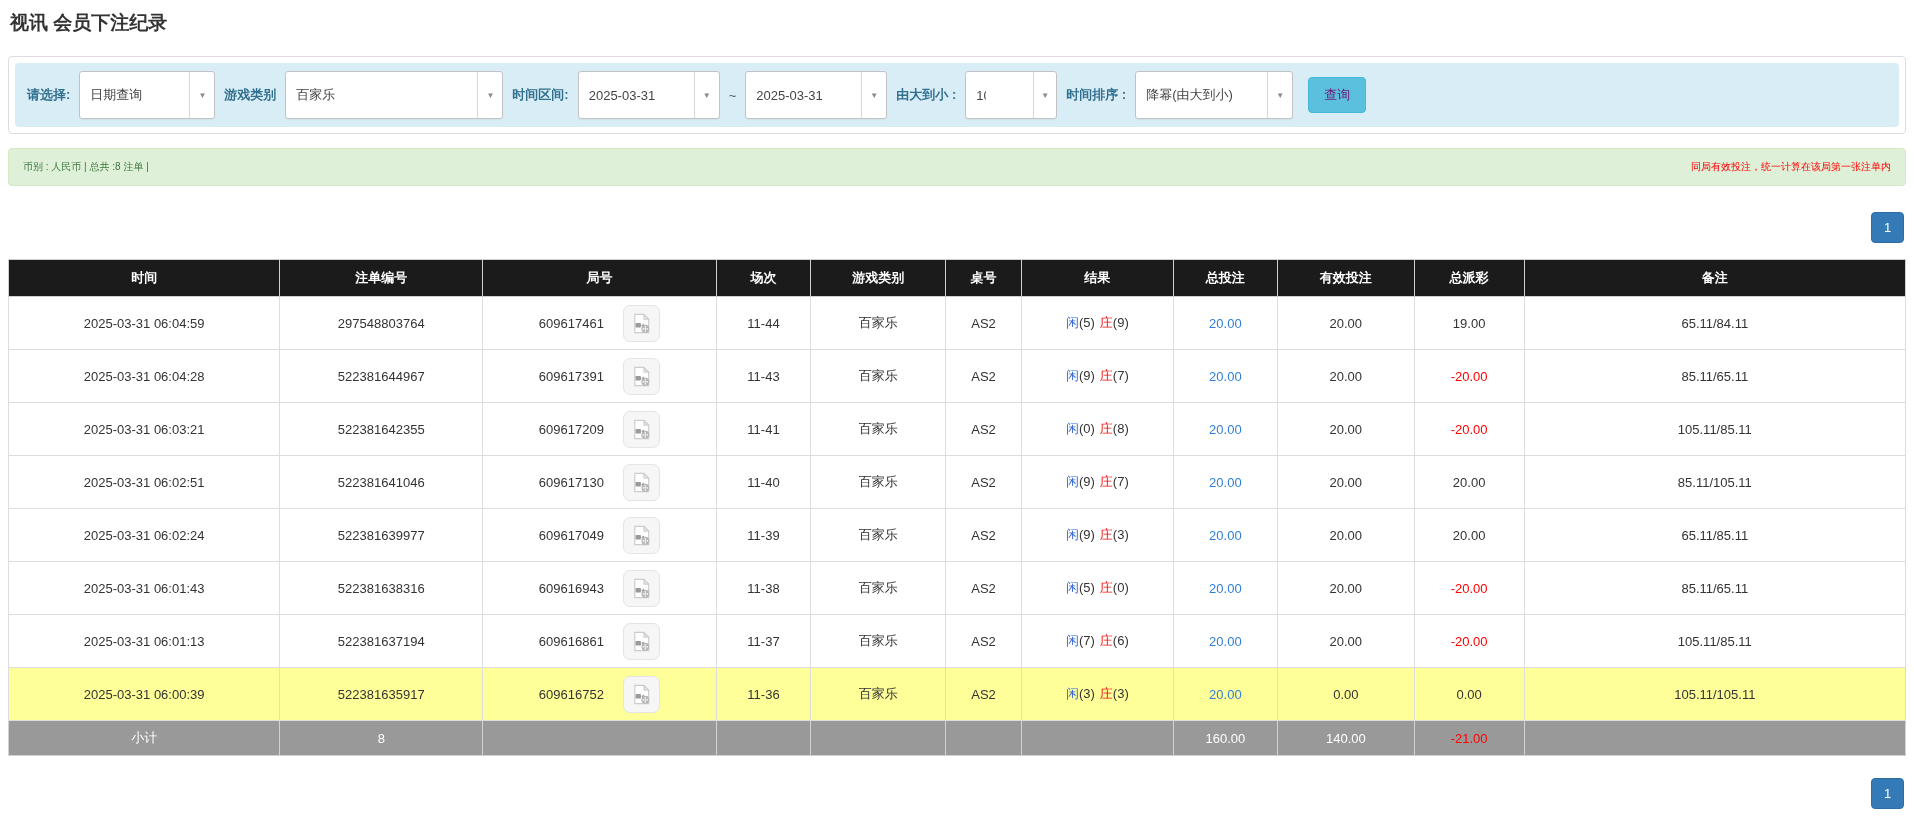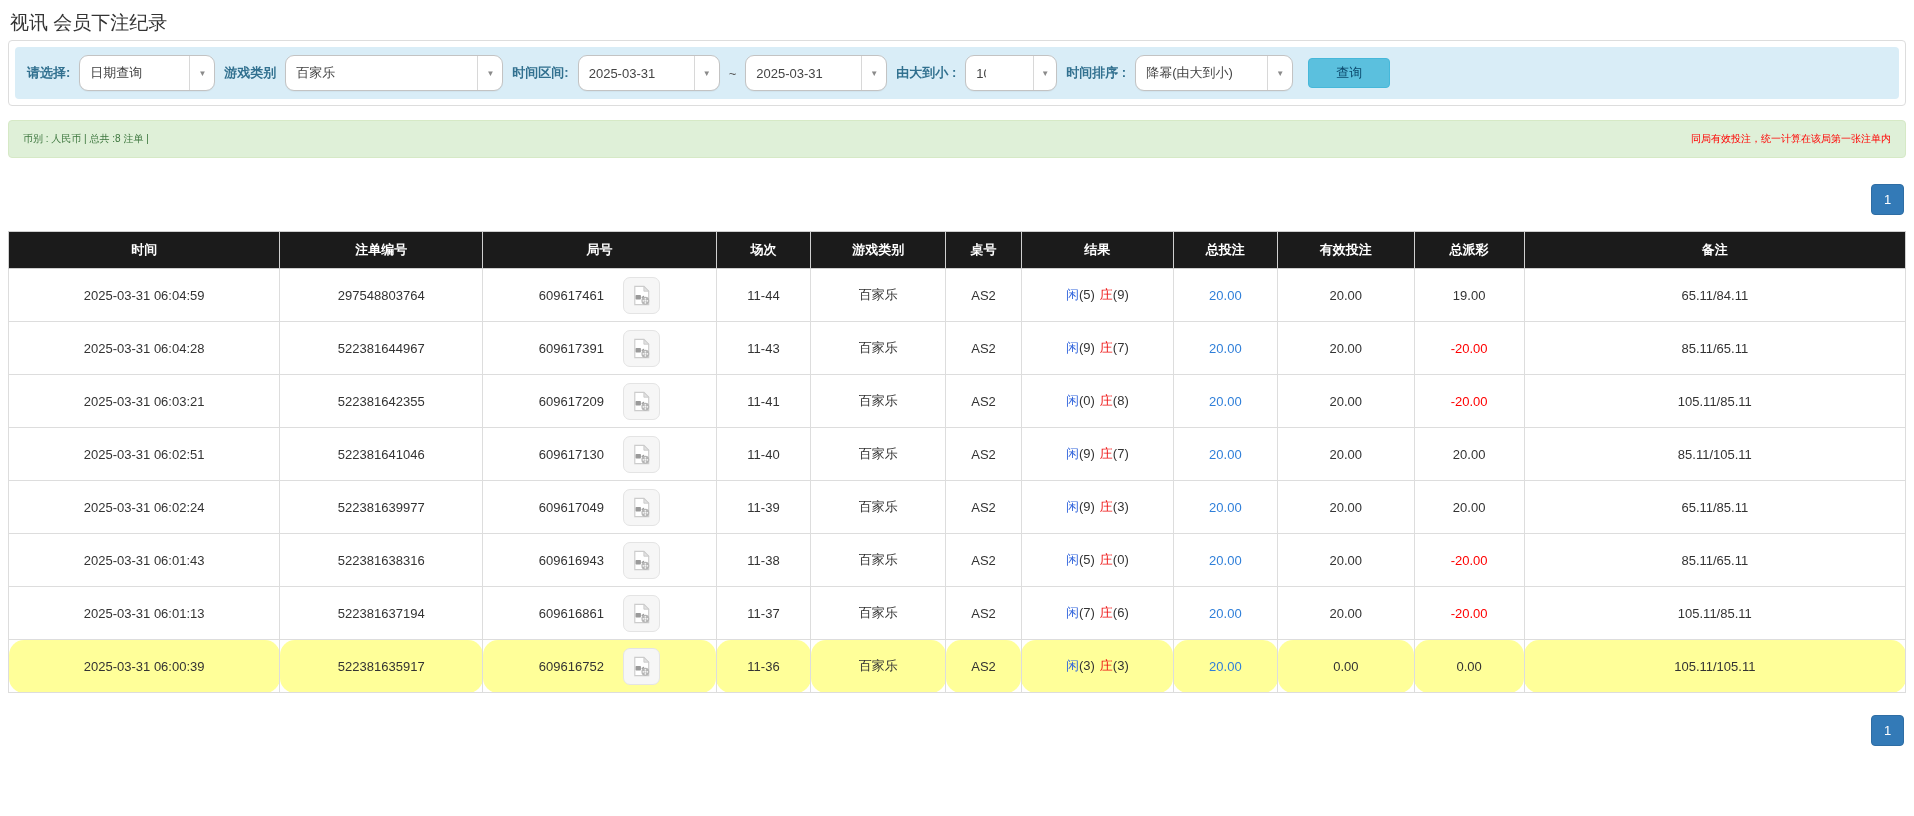--- a/index.html
+++ b/index.html
@@ -4,49 +4,49 @@
 <style>
   * { box-sizing: border-box; }
   html,body { margin:0; padding:0; }
   body {
     width:1914px; height:816px; overflow:hidden; position:relative;
     background:#fff; color:#333;
     font-family:"Liberation Sans", sans-serif;
     padding:6px 8px 0 8px;
   }
   
-  .page-title { font-size:19px; font-weight:400; color:#333; margin:4px 0 4px 2px; }
+  .page-title { font-size:19px; font-weight:700; color:#333; margin:4px 0 20px 2px; }
 
   
   .filter-panel { border:1px solid #ddd; border-radius:4px; padding:6px; background:#fff; }
   .filter-bar {
     background:var(--filter-bg); border-radius:4px; padding:8px 12px;
     display:flex; align-items:center; gap:9px; font-size:13px;
   }
   .flabel { color:var(--label); font-weight:bold; white-space:nowrap; }
   .sel {
-    background:#fff; border:1px solid #c3c3c3; border-radius:9px; height:36px;
+    background:#fff; border:1px solid #c3c3c3; border-radius:3px; height:48px;
     display:flex; align-items:center; color:#444; cursor:pointer;
     box-shadow:0 1px 1px rgba(0,0,0,.04);
   }
   .sel .val { padding:0 10px; flex:1; white-space:nowrap; overflow:hidden; }
   .sel .arrow {
     width:25px; align-self:stretch; border-left:1px solid #d8d8d8;
     display:flex; align-items:center; justify-content:center;
     color:#8a8a8a; font-size:8px;
   }
   .w-querytype { width:136px; }
   .w-game     { width:218px; }
   .w-date     { width:142px; }
   .w-pagesize { width:92px;gap:47px; }
   .w-sort     { width:158px; }
   .tilde { color:#555; }
   .btn-search {
-    background:var(--accent); border:1px solid #46b8da; color:#0c4a6e;
-    border-radius:4px; height:30px; padding:0 27px; font-size:13px;
+    background:var(--accent); border:1px solid #46b8da; color:#701a75;
+    border-radius:4px; height:36px; padding:0 15px; font-size:13px;
     margin-left:6px; cursor:pointer; font-family:inherit;
   }
 
   
   .summary-bar {
     margin-top:14px; background:var(--summary-bg); border:1px solid #d6e9c6;
     border-radius:4px; padding:11px 14px; display:flex; justify-content:space-between;
     align-items:center; font-size:10px;
   }
   .summary-left  { color:var(--summary-text); }
@@ -65,21 +65,21 @@
   
   table.records { width:100%; border-collapse:collapse; table-layout:fixed; font-size:13px; }
   thead th {
     background:var(--header-bg); color:#fff; font-weight:bold; height:37px;
     border:1px solid #cfcfcf; font-size:13px; padding:0 2px;
   }
   tbody td {
     height:53px; text-align:center; border:1px solid #ddd; background:#fff;
     padding:0 3px; overflow:hidden;
   }
-  tbody tr.hl td { background:var(--highlight);border-radius:15px; }
+  tbody tr.hl td { background:var(--highlight); }
   tfoot td {
     background:var(--footer-bg); color:#fff; height:35px; text-align:center;
     border:1px solid #d2d2d2; font-size:13px;
   }
   .neg { color:var(--neg) !important; }
   .link { color:var(--link); cursor:pointer; }
   .result .p { color:var(--player); }
   .result .b { color:var(--banker); margin-left:5px; }
   .round-wrap { display:inline-flex; align-items:center; justify-content:center; gap:19px; }
   .video-btn {
@@ -448,18 +448,31 @@
     </td>
     <td>
       <span class="link">20.00</span>
     </td>
     <td>0.00</td>
     <td>0.00</td>
     <td>105.11/105.11</td>
   </tr>
     </tbody>
   <tfoot id="table-foot">
+      <tr>
+    <td>小计</td>
+    <td>8</td>
+    <td></td>
+    <td></td>
+    <td></td>
+    <td></td>
+    <td></td>
+    <td>160.00</td>
+    <td>140.00</td>
+    <td class="neg">-21.00</td>
+    <td></td>
+  </tr>
     </tfoot>
 </table>
 
 <div class="pager pager-bottom">
   <span class="page-btn">1</span>
 </div>
 
 </body></html>

